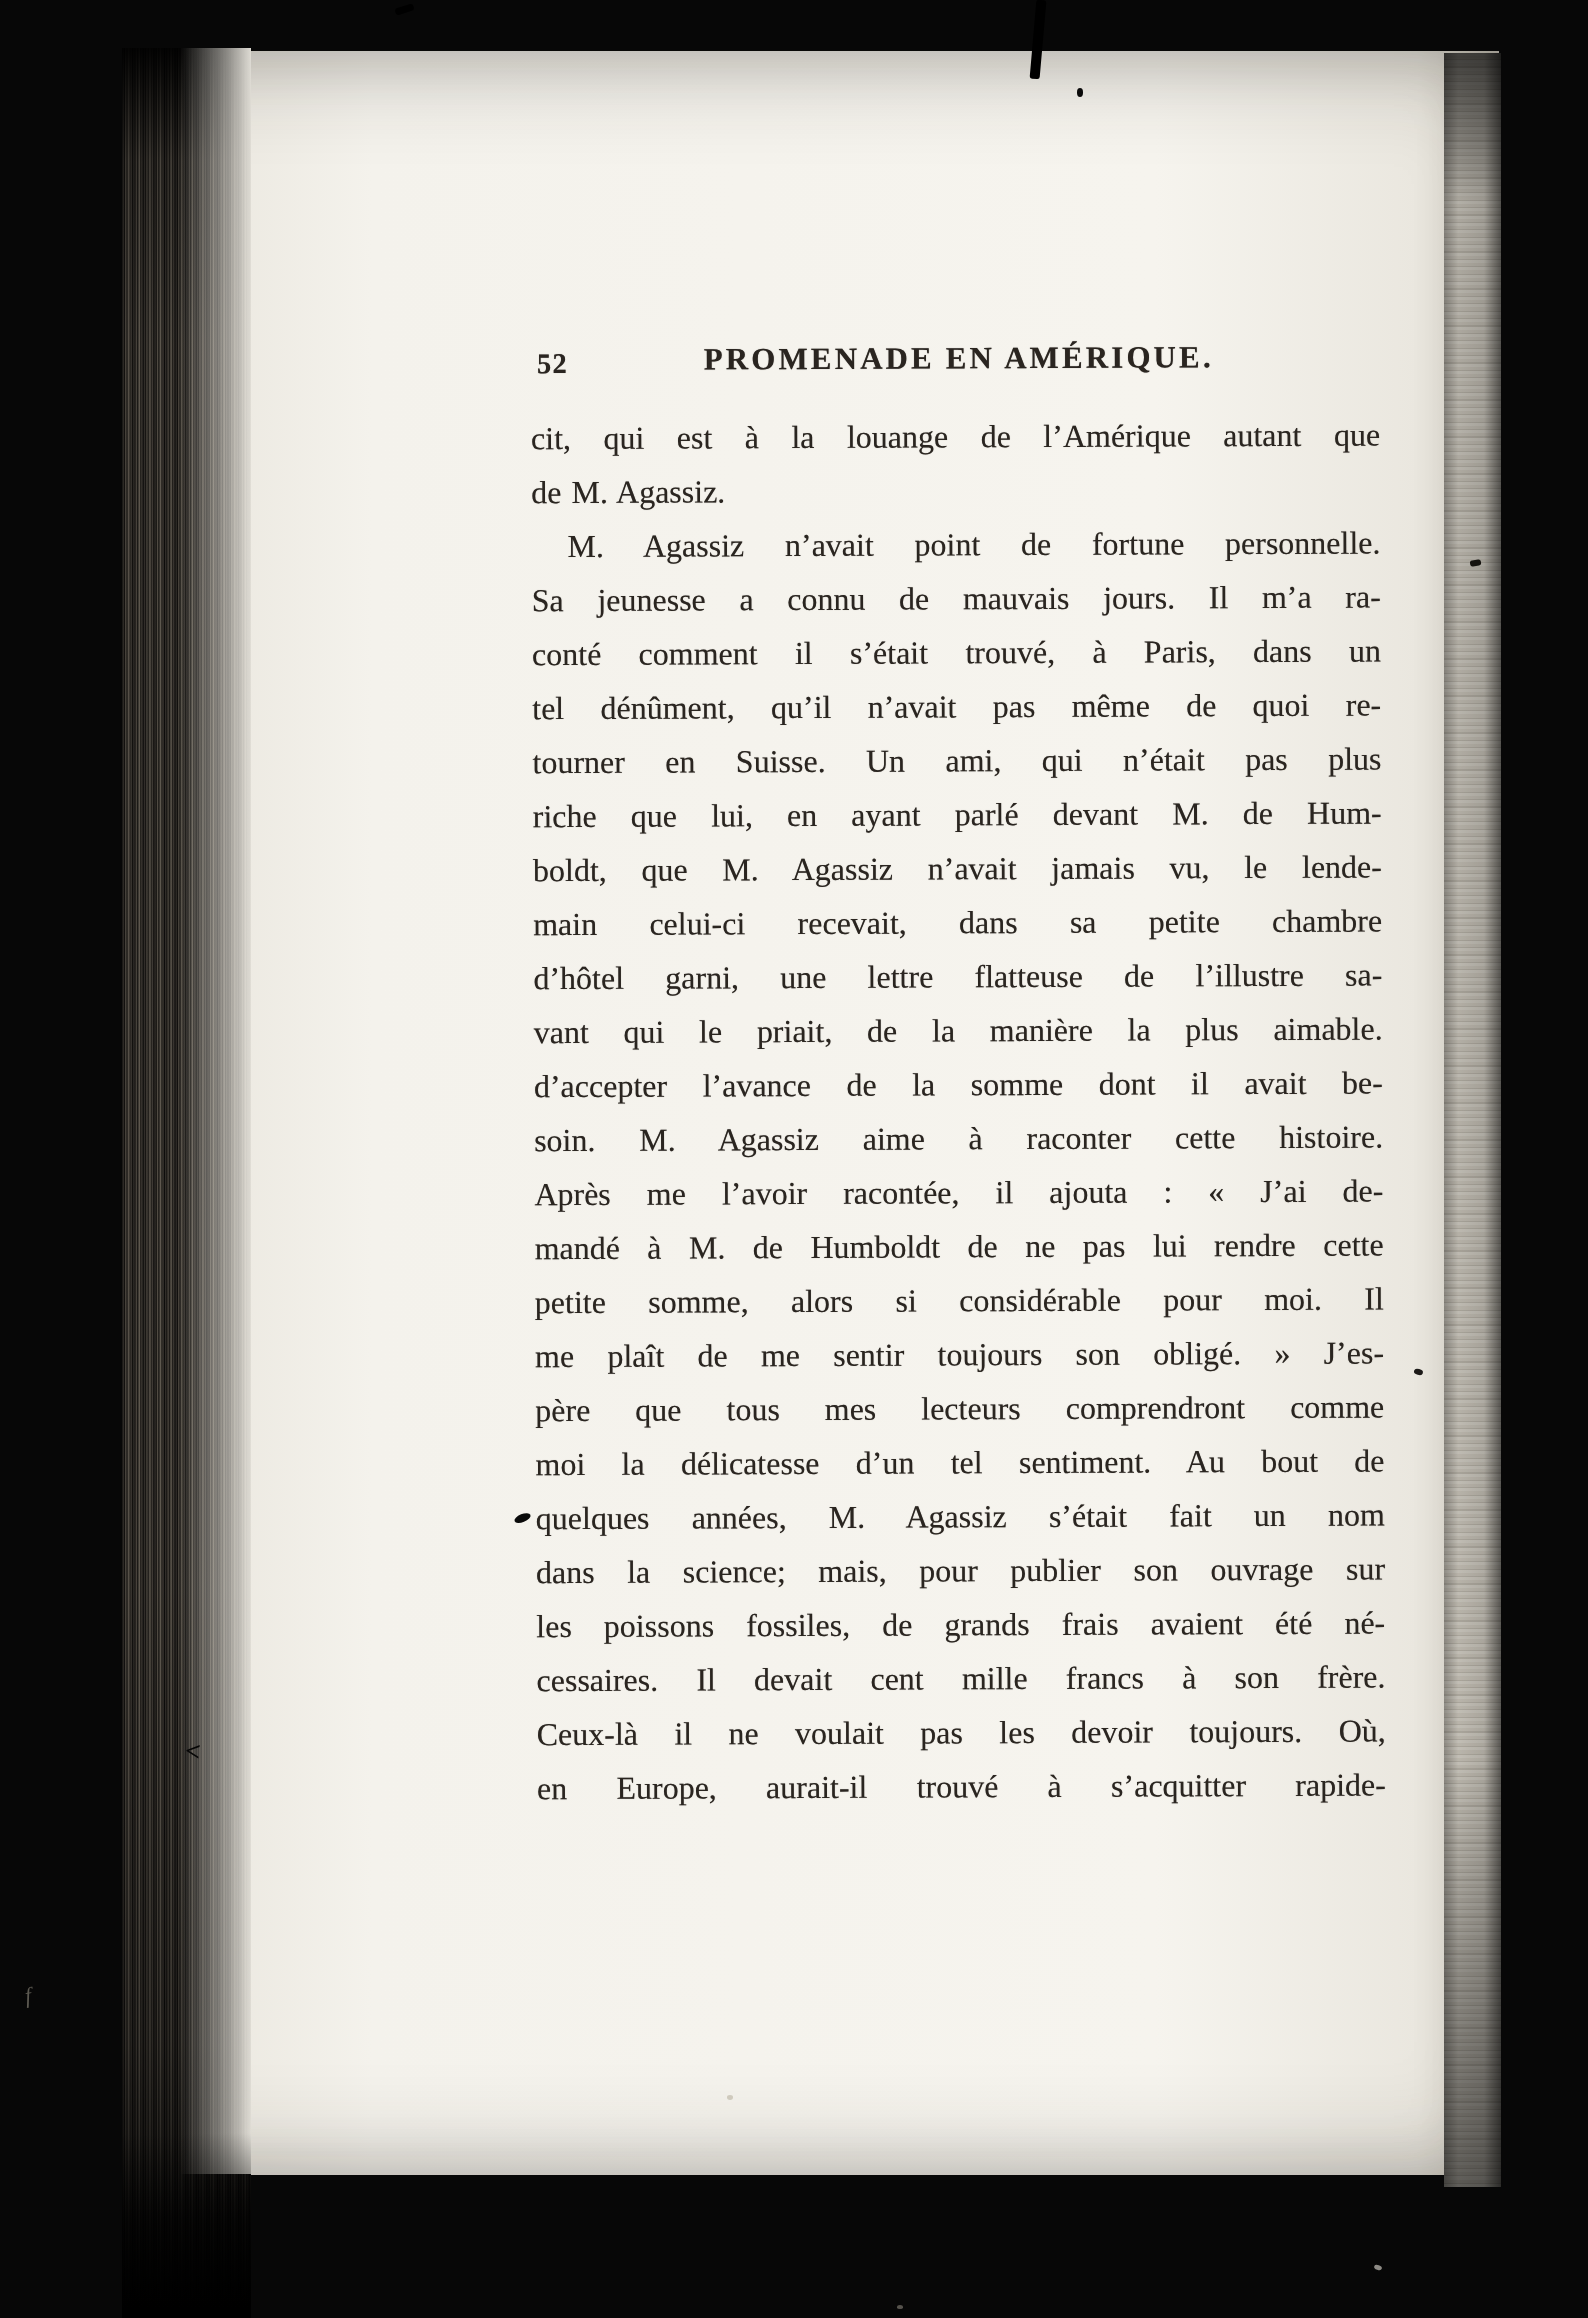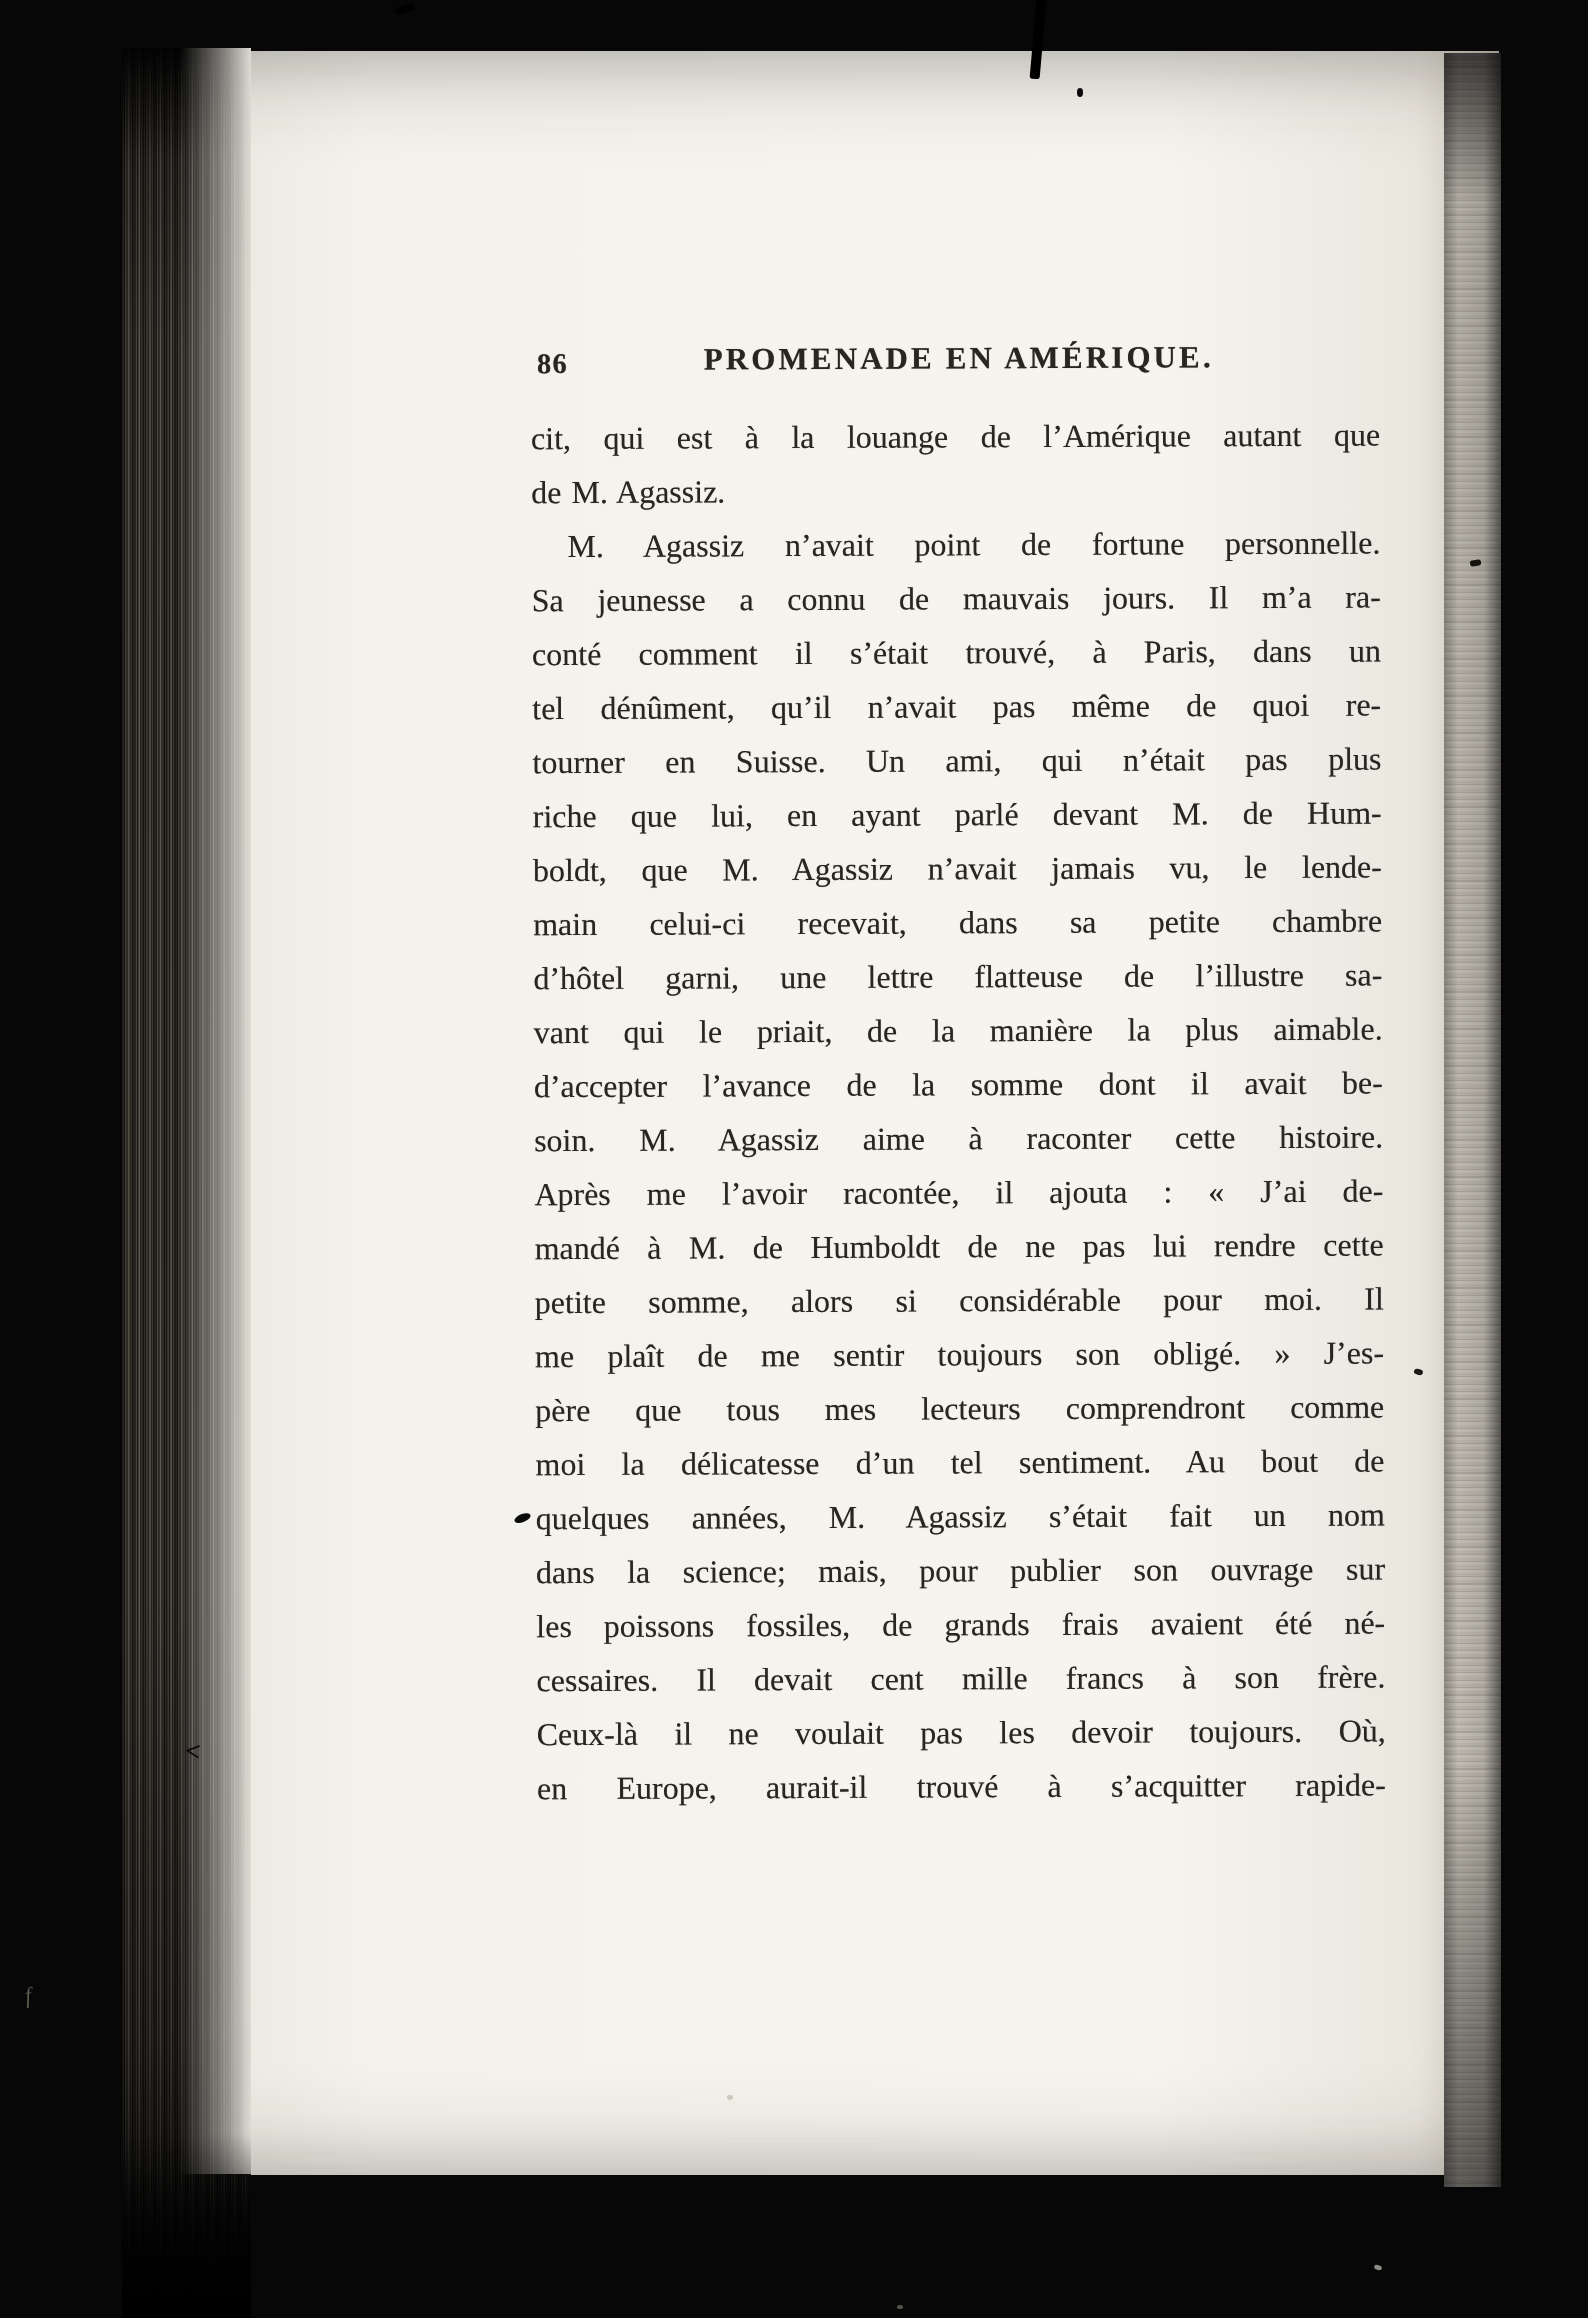--- a/index.html
+++ b/index.html
@@ -190,21 +190,21 @@
 </style>
 </head>
 <body>
 
 <div class="canvas">
 
   <div class="page">
     <div class="page-content">
 
       <div class="header">
-        <span class="pagenum">86</span>
+        <span class="pagenum">52</span>
         <span class="running-title">PROMENADE EN AMÉRIQUE.</span>
       </div>
 
       <div class="text-block">
           <div class="text-line just">cit, qui est à la louange de l’Amérique autant que</div>
           <div class="text-line">de M. Agassiz.</div>
           <div class="text-line indent just">M. Agassiz n’avait point de fortune personnelle.</div>
           <div class="text-line just">Sa jeunesse a connu de mauvais jours. Il m’a ra-</div>
           <div class="text-line just">conté comment il s’était trouvé, à Paris, dans un</div>
           <div class="text-line just">tel dénûment, qu’il n’avait pas même de quoi re-</div>

